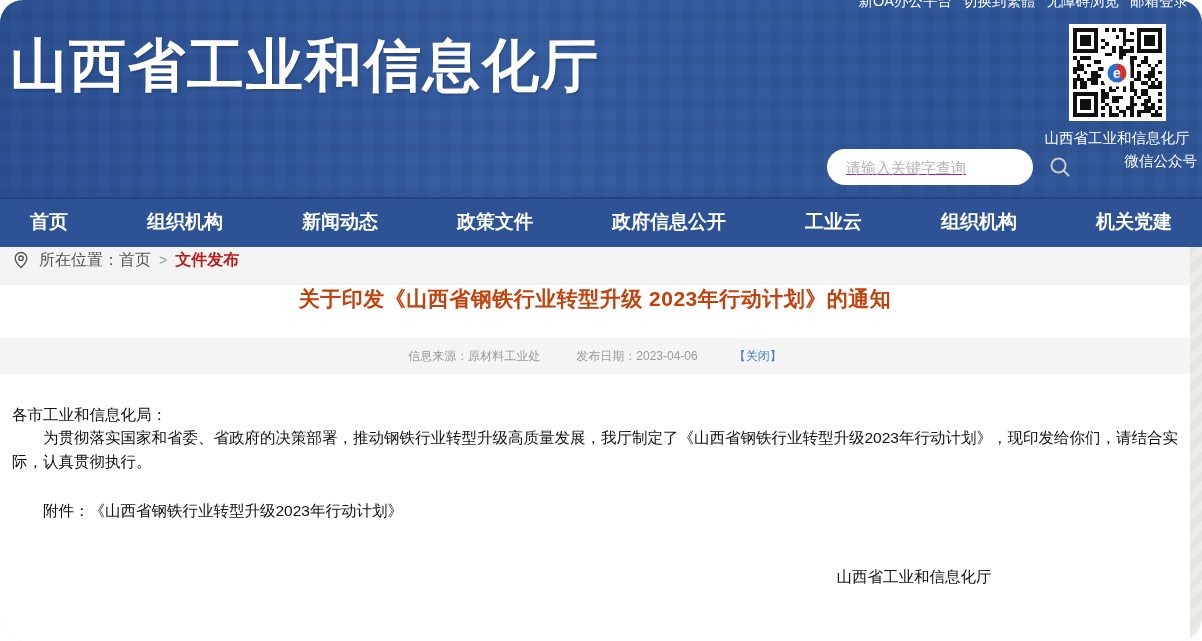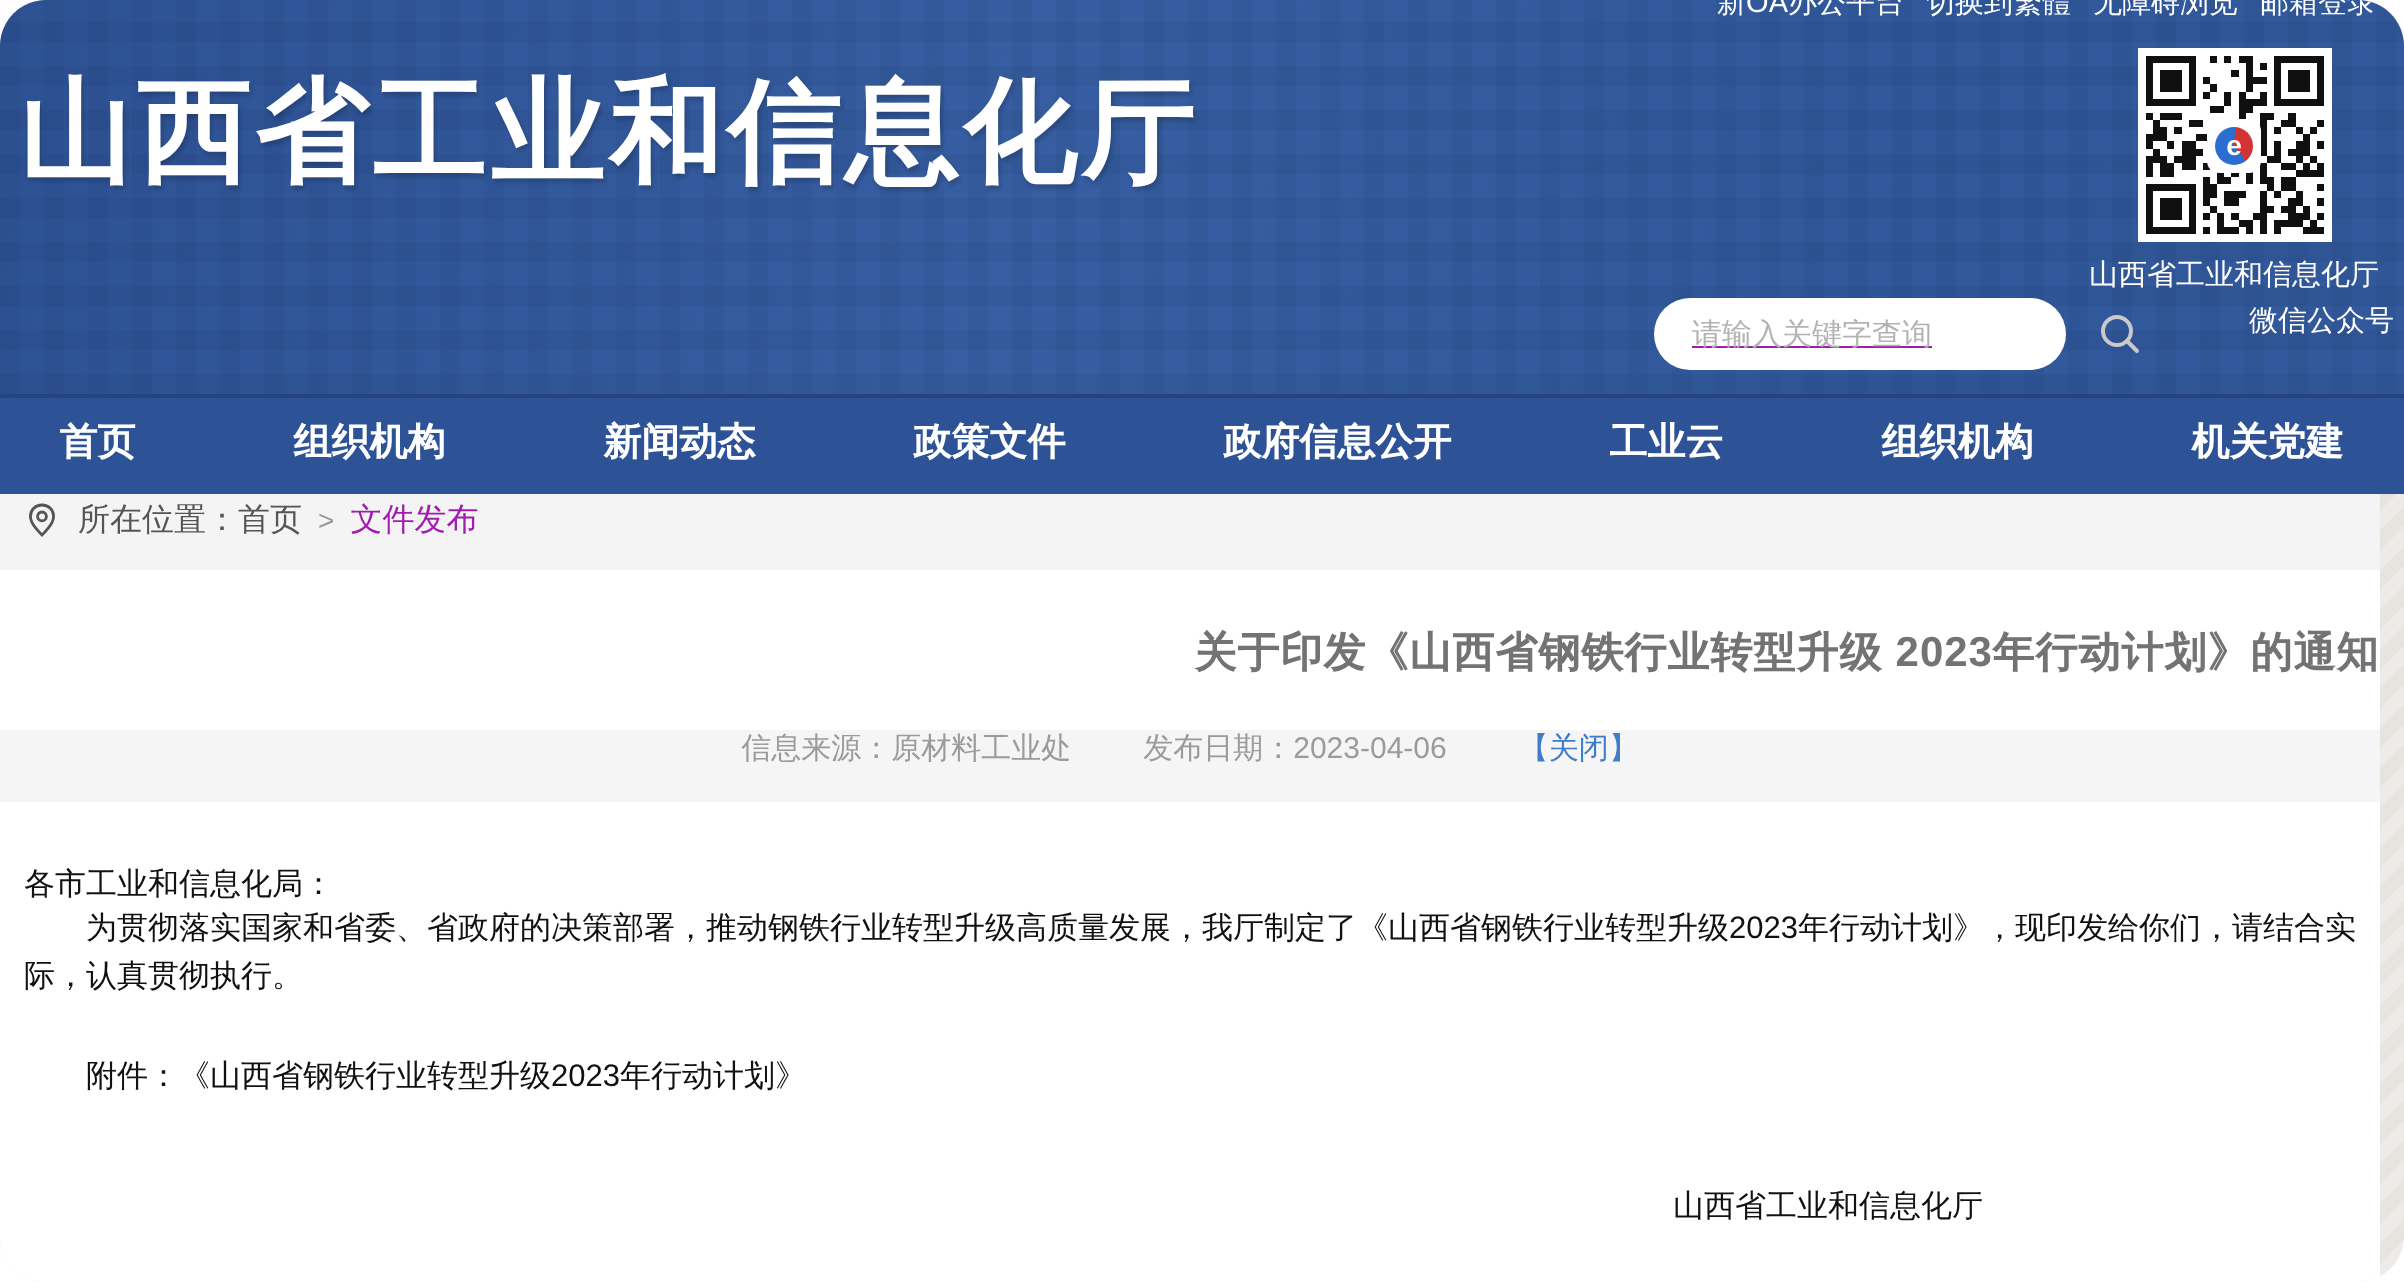--- a/index.html
+++ b/index.html
@@ -80,30 +80,30 @@
 
   
   .content-area { position:absolute; top:235px; left:0; width:1190px; bottom:0; background:#fff; }
   .breadcrumb-bar {
     height:50px; background:#f4f4f4; display:flex; align-items:center;
     padding-left:12px; font-size:16px; color:#555;
   }
   .breadcrumb-bar .pin { display:flex; align-items:center; margin-right:9px; }
   .breadcrumb-bar a { color:#555; text-decoration:none; cursor:pointer; }
   .breadcrumb-bar .sep { margin:0 8px; color:#999; font-size:14px; }
-  .breadcrumb-bar a.current { color:#a21caf; }
+  .breadcrumb-bar a.current { color:#b91c1c;font-weight:bold; }
 
   .article-title {
-    margin-top:27px; text-align:right;
-    font-size:21px; font-weight:bold; color:#737373; letter-spacing:.5px;
+    text-align:center;
+    font-size:21px; font-weight:bold; color:#c2410c; letter-spacing:.5px;
   }
   .meta-bar {
     margin-top:25px; height:36px; background:#f5f5f5;
-    display:flex; justify-content:center; gap:36px;
-    font-size:15px; color:#9b9b9b;
+    display:flex; justify-content:center; align-items:center; gap:36px;
+    font-size:12px; color:#9b9b9b;
   }
   .meta-bar a.close { color:#3e7dc8; text-decoration:none; cursor:pointer; }
 
   .body-text { padding:0 12px; font-size:15.5px; color:#111; }
   .salutation { margin-top:31px; }
   .para { text-indent:2em; line-height:1.55; }
   .attachment { margin-top:27px; text-indent:2em; }
   .signature { width:320px; margin:45px 0 0 742px; text-align:center; line-height:20px; }
 </style>
 </head>

